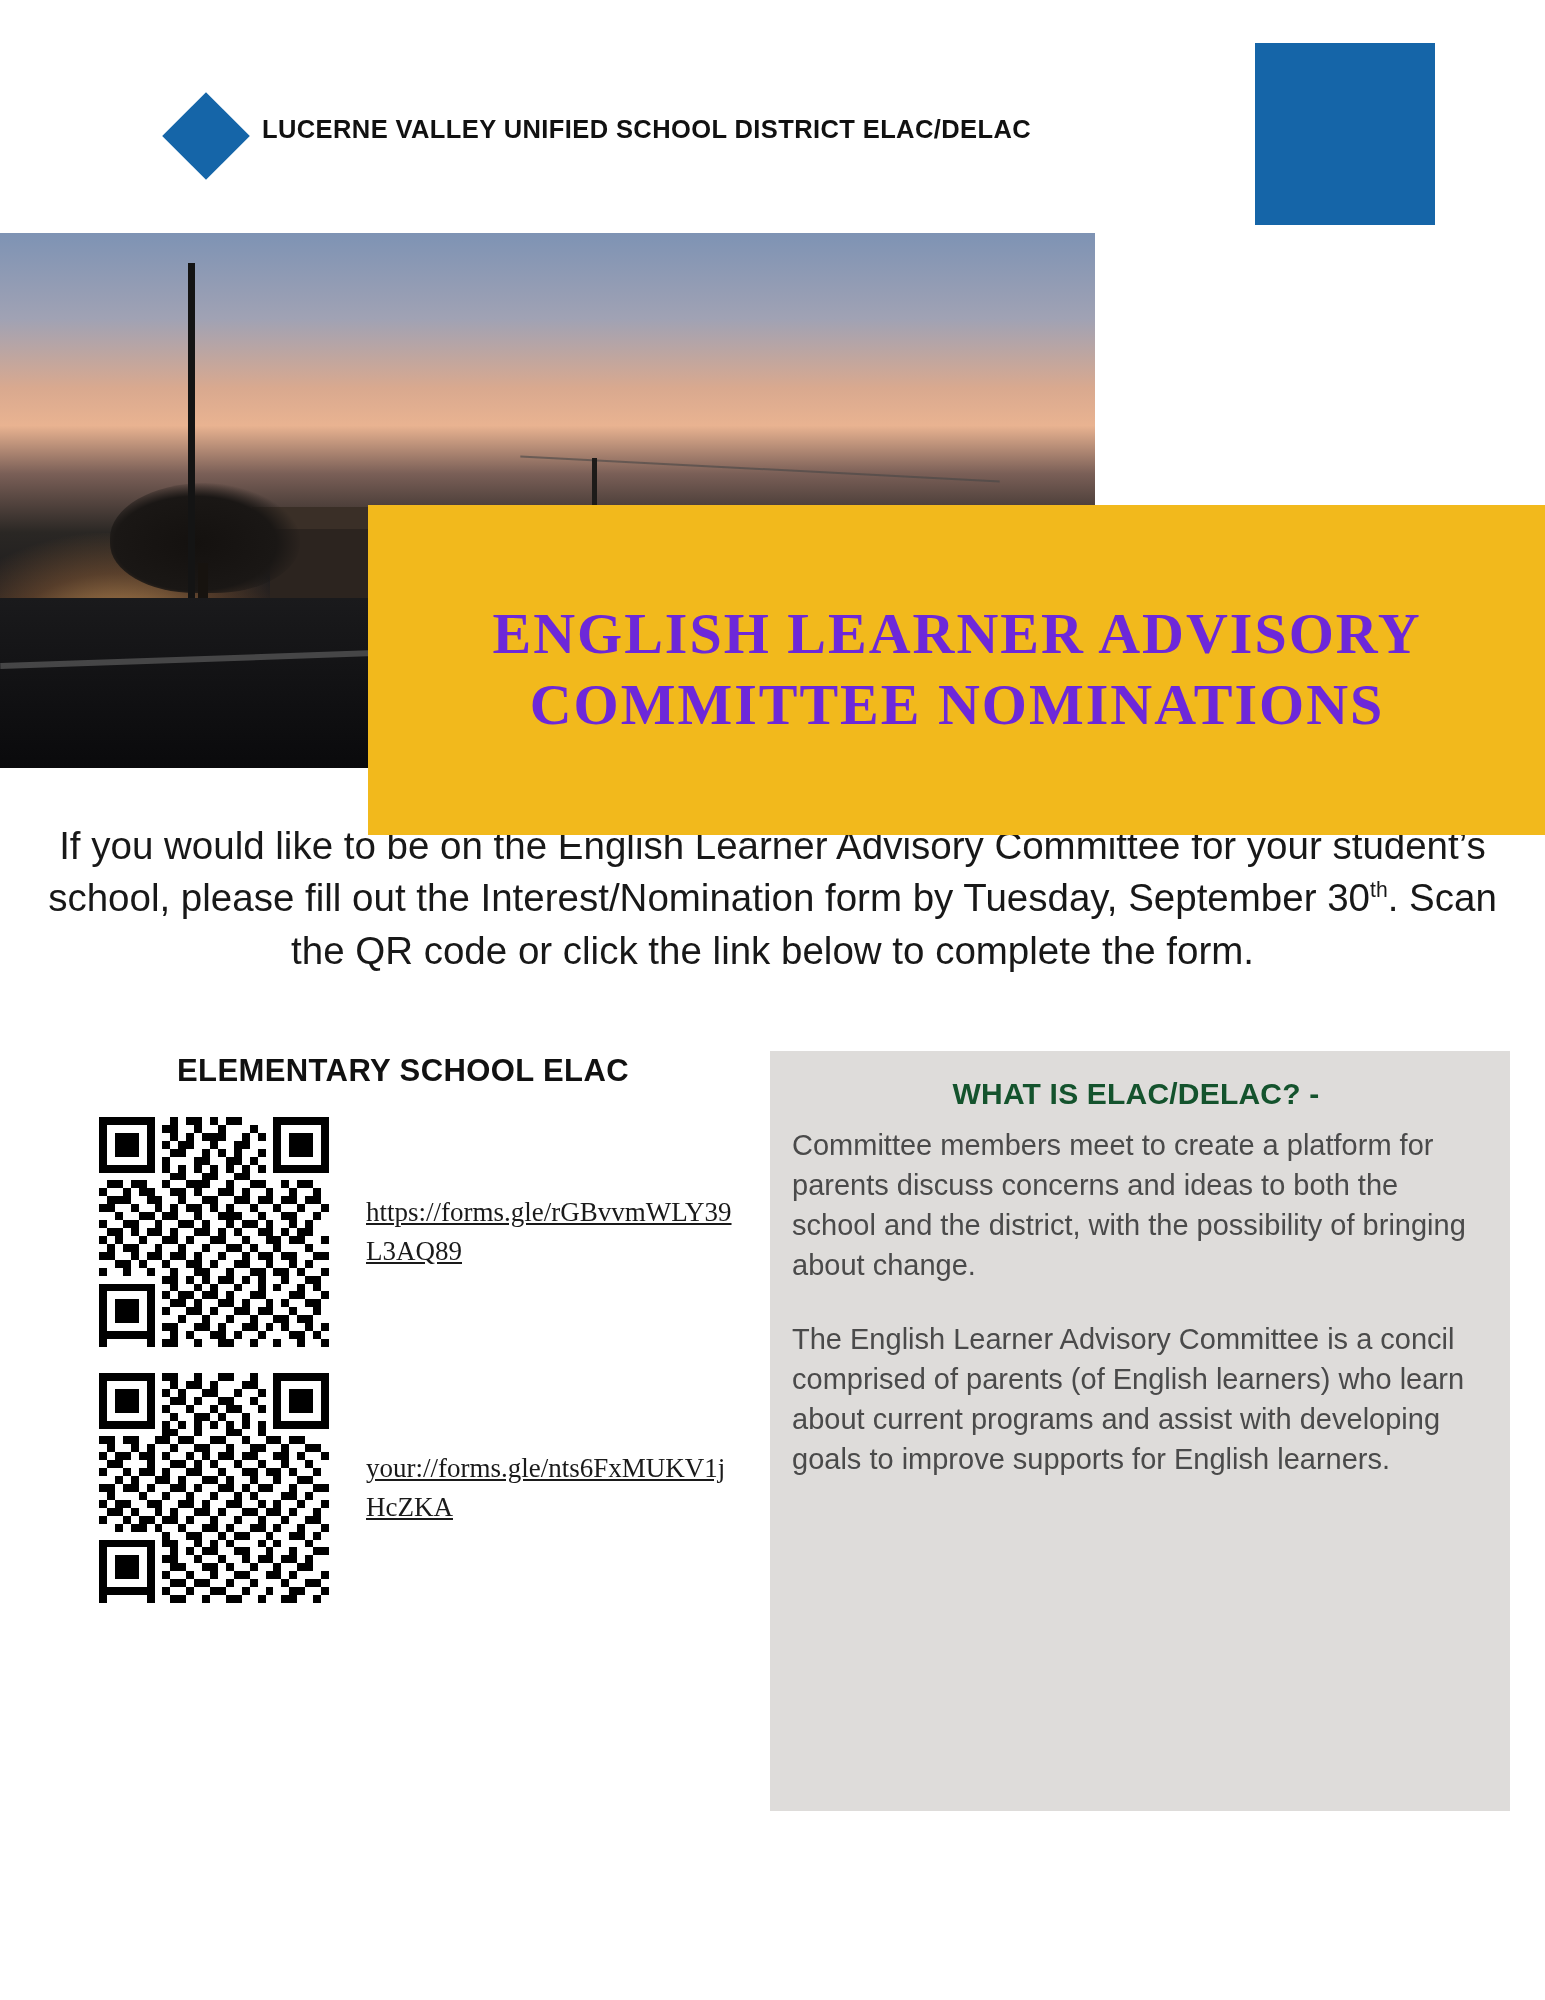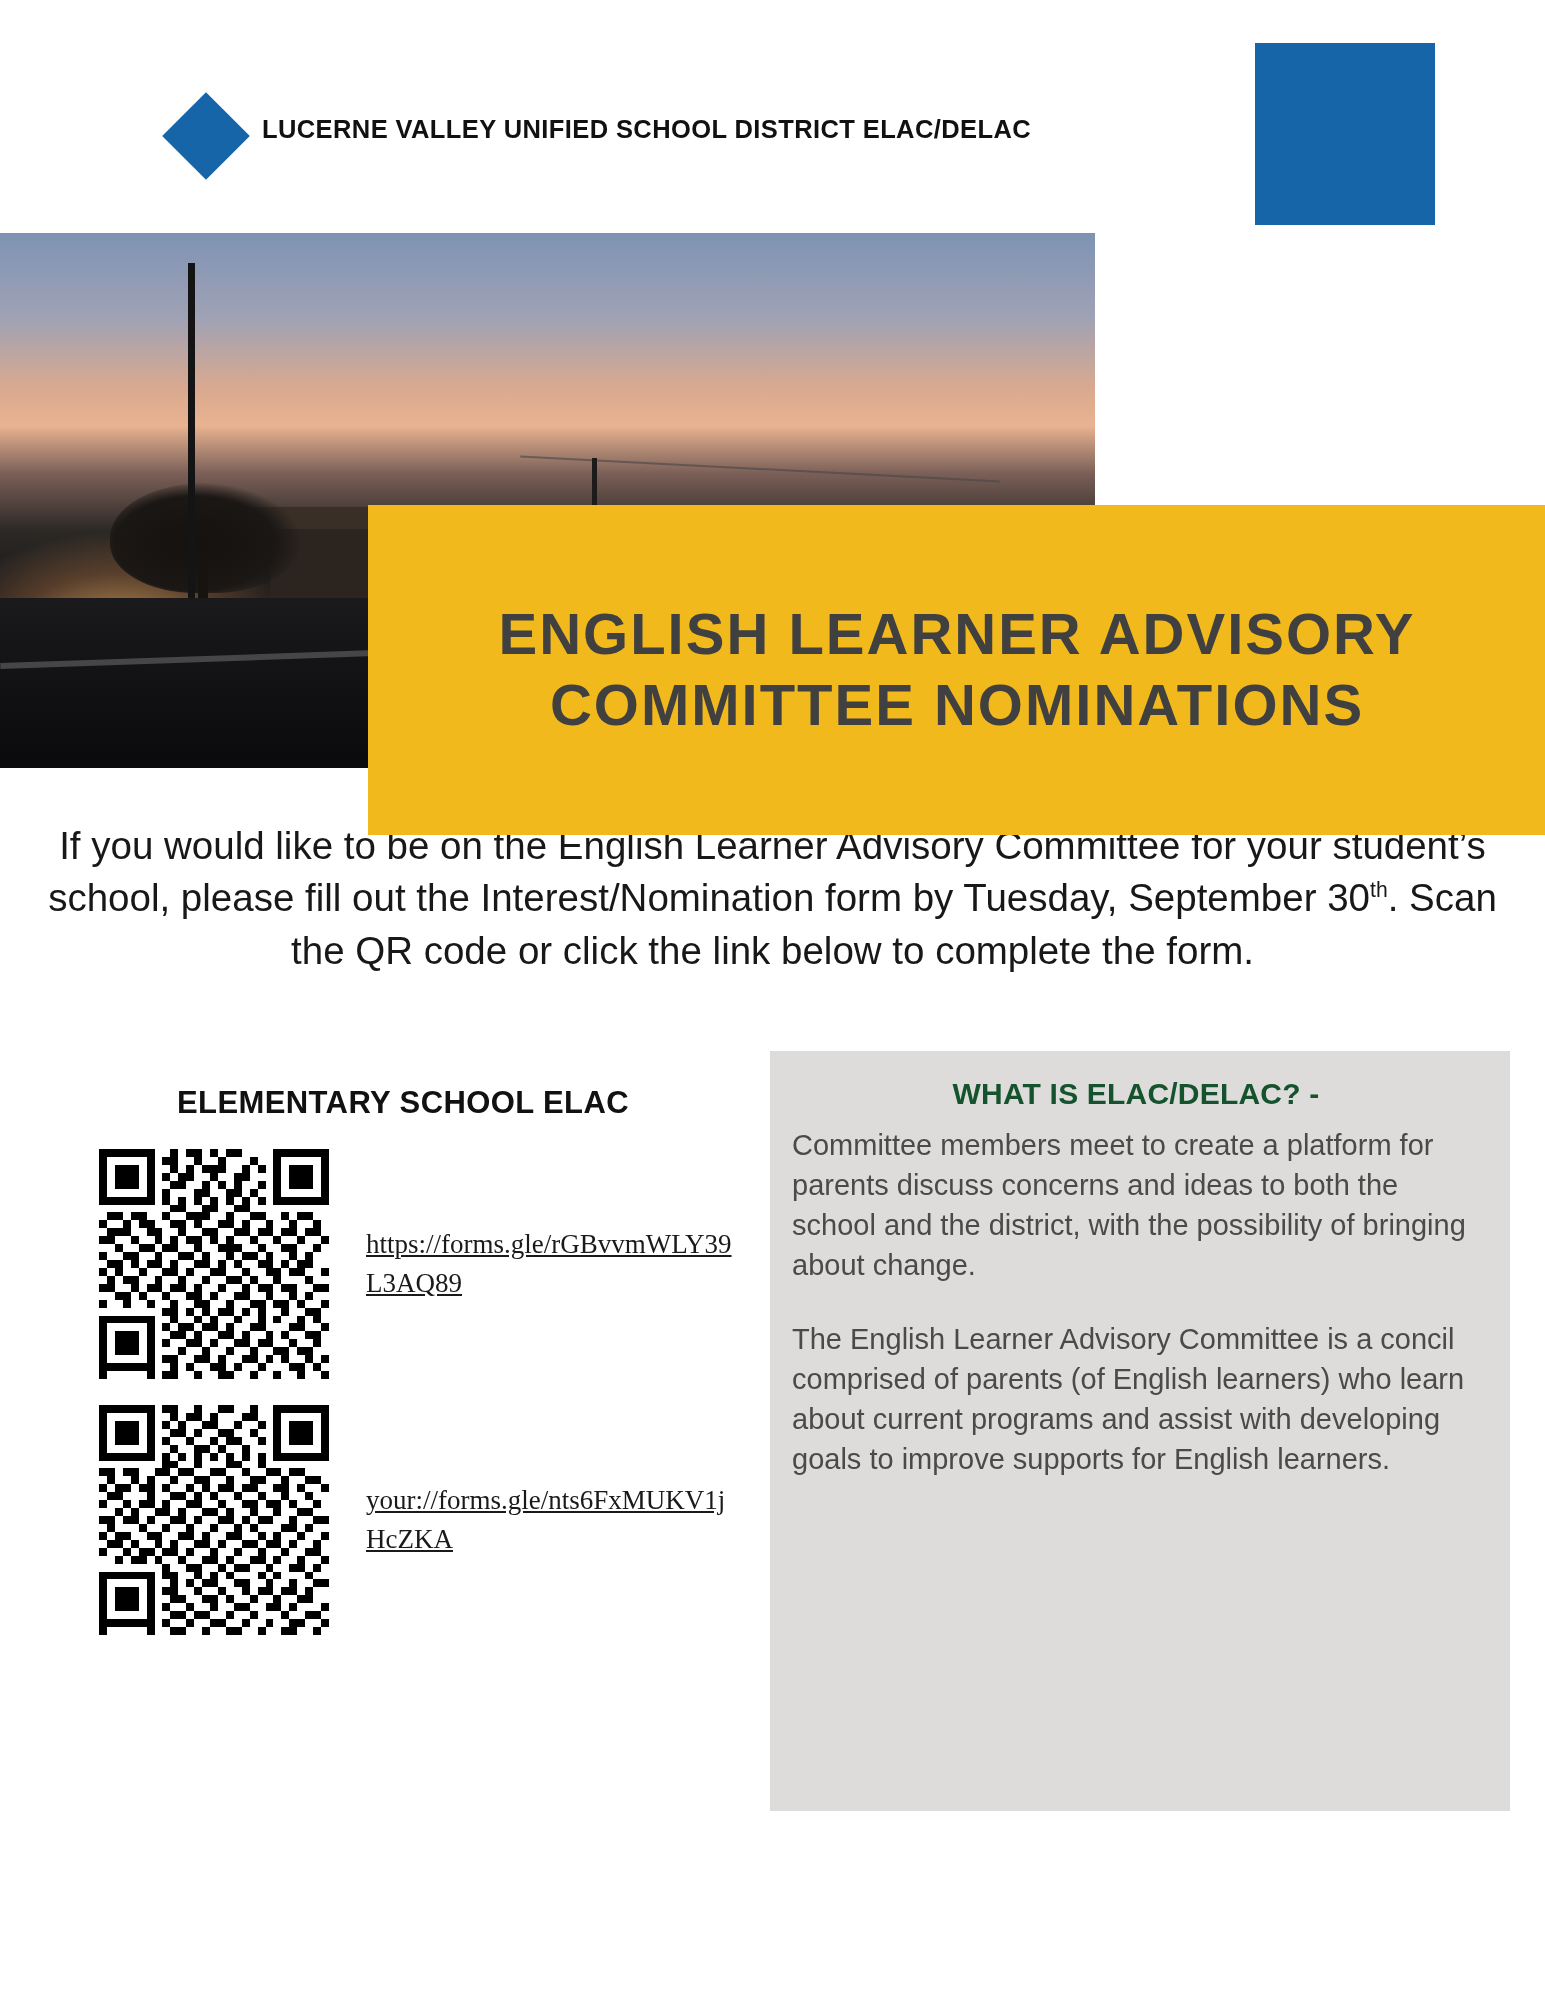--- a/index.html
+++ b/index.html
@@ -189,21 +189,22 @@
     justify-content: center;
     box-sizing: border-box;
     padding: 26px 40px;
   }
   .hero-banner-title {
     font-size: 58px;
     font-weight: bold;
     line-height: 1.22;
     text-align: center;
     letter-spacing: 2px;
-    color: #404040;
+    color: #6d28d9;
+    font-family: Liberation Serif, serif;
   }
 
   
   .intro {
     margin: 52px 28px 0 28px;
     font-size: 38.5px;
     line-height: 1.36;
     text-align: center;
     color: #181818;
     font-family: "Liberation Sans", sans-serif;
@@ -225,21 +226,20 @@
     padding-left: 36px;
     box-sizing: border-box;
   }
   .qr-heading {
     font-size: 31px;
     font-weight: bold;
     text-align: center;
     letter-spacing: 0.4px;
     color: #111;
     line-height: 1.28;
-    margin-top: 32px;
   }
   .qr-row {
     display: flex;
     align-items: center;
     margin-top: 26px;
   }
   .qr-box {
     width: 252px;
     height: 230px;
     margin-left: 52px;

